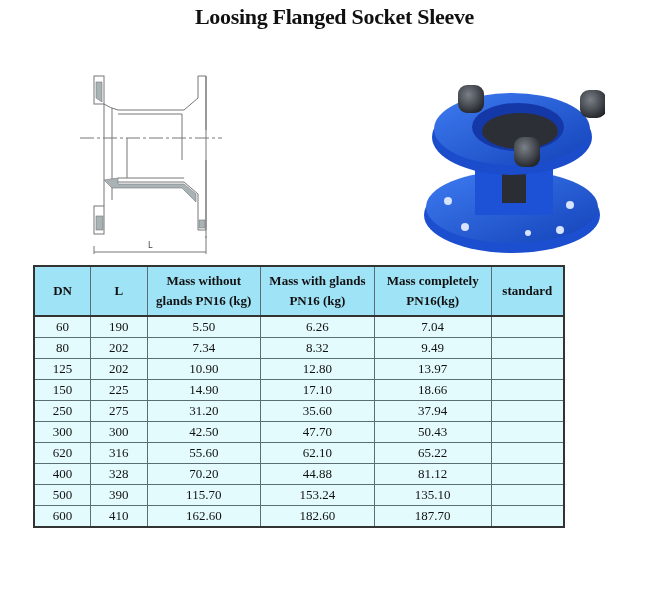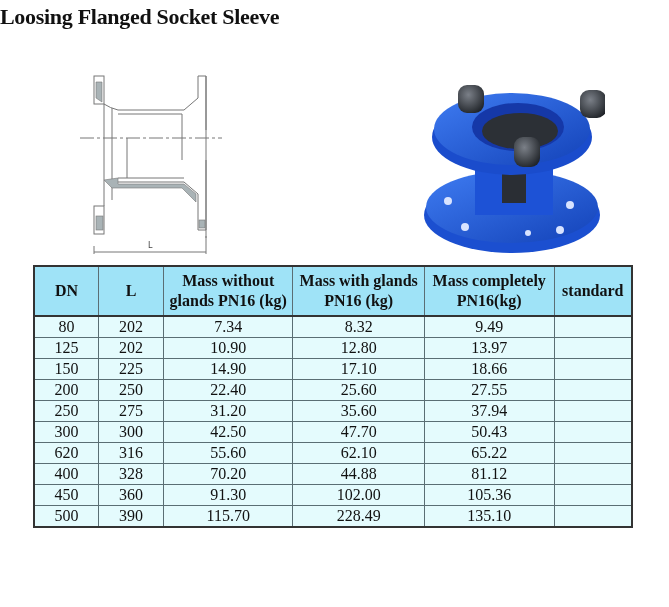--- a/index.html
+++ b/index.html
@@ -1,23 +1,23 @@
 <!DOCTYPE html>
 <html><head>
 <meta charset="utf-8">
 <style>
   html, body { margin: 0; padding: 0; background: #ffffff; }
   body { width: 669px; height: 607px; position: relative; overflow: hidden;
          font-family: "Liberation Serif", "DejaVu Serif", serif; color: #111; }
-  .title { position: absolute; left: 0; top: 4px; width: 669px; text-align: left;
+  .title { position: absolute; left: 0; top: 4px; width: 669px; text-align: center;
            font-weight: bold; font-size: 22px; letter-spacing: -0.3px; }
   .drawing { position: absolute; left: 72px; top: 68px; width: 160px; height: 192px; }
   .photo { position: absolute; left: 420px; top: 75px; width: 185px; height: 185px; }
-  table.spec { position: absolute; left: 33px; top: 265px; width: 600px;
-               border-collapse: collapse; border: 2px solid #333; font-size: 16px; }
+  table.spec { position: absolute; left: 33px; top: 265px; width: 532px;
+               border-collapse: collapse; border: 2px solid #333; font-size: 13px; }
   table.spec th, table.spec td { border: 1px solid #5a6e74; text-align: center; padding: 0; }
   table.spec th { background: #9fe3f7; font-weight: bold; height: 48px; line-height: 20px;
                   border-bottom: 2px solid #333; }
   table.spec td { background: #e4fbfd; height: 20px; line-height: 20px; }
   col.c-dn { width: 65px; } col.c-l { width: 65px; } col.c-m1 { width: 130px; }
   col.c-m2 { width: 132px; } col.c-m3 { width: 130px; } col.c-std { width: 78px; }
 </style>
 </head>
 <body>
 
@@ -104,20 +104,28 @@
       <th><span>DN</span></th>
       <th><span>L</span></th>
       <th><span>Mass without</span><br><span>glands PN16 (kg)</span></th>
       <th><span>Mass with glands</span><br><span>PN16 (kg)</span></th>
       <th><span>Mass completely</span><br><span>PN16(kg)</span></th>
       <th><span>standard</span></th>
     </tr>
   </thead>
   <tbody>
     <tr>
+        <td>60</td>
+        <td>190</td>
+        <td>5.50</td>
+        <td>6.26</td>
+        <td>7.04</td>
+        <td></td>
+      </tr>
+    <tr>
         <td>80</td>
         <td>202</td>
         <td>7.34</td>
         <td>8.32</td>
         <td>9.49</td>
         <td></td>
       </tr>
     <tr>
         <td>125</td>
         <td>202</td>
@@ -125,28 +133,20 @@
         <td>12.80</td>
         <td>13.97</td>
         <td></td>
       </tr>
     <tr>
         <td>150</td>
         <td>225</td>
         <td>14.90</td>
         <td>17.10</td>
         <td>18.66</td>
-        <td></td>
-      </tr>
-    <tr>
-        <td>200</td>
-        <td>250</td>
-        <td>22.40</td>
-        <td>25.60</td>
-        <td>27.55</td>
         <td></td>
       </tr>
     <tr>
         <td>250</td>
         <td>275</td>
         <td>31.20</td>
         <td>35.60</td>
         <td>37.94</td>
         <td></td>
       </tr>
@@ -168,29 +168,29 @@
       </tr>
     <tr>
         <td>400</td>
         <td>328</td>
         <td>70.20</td>
         <td>44.88</td>
         <td>81.12</td>
         <td></td>
       </tr>
     <tr>
-        <td>450</td>
-        <td>360</td>
-        <td>91.30</td>
-        <td>102.00</td>
-        <td>105.36</td>
+        <td>500</td>
+        <td>390</td>
+        <td>115.70</td>
+        <td>153.24</td>
+        <td>135.10</td>
         <td></td>
       </tr>
     <tr>
-        <td>500</td>
-        <td>390</td>
-        <td>115.70</td>
-        <td>228.49</td>
-        <td>135.10</td>
+        <td>600</td>
+        <td>410</td>
+        <td>162.60</td>
+        <td>182.60</td>
+        <td>187.70</td>
         <td></td>
       </tr>
   </tbody>
 </table>
 
 </body></html>

